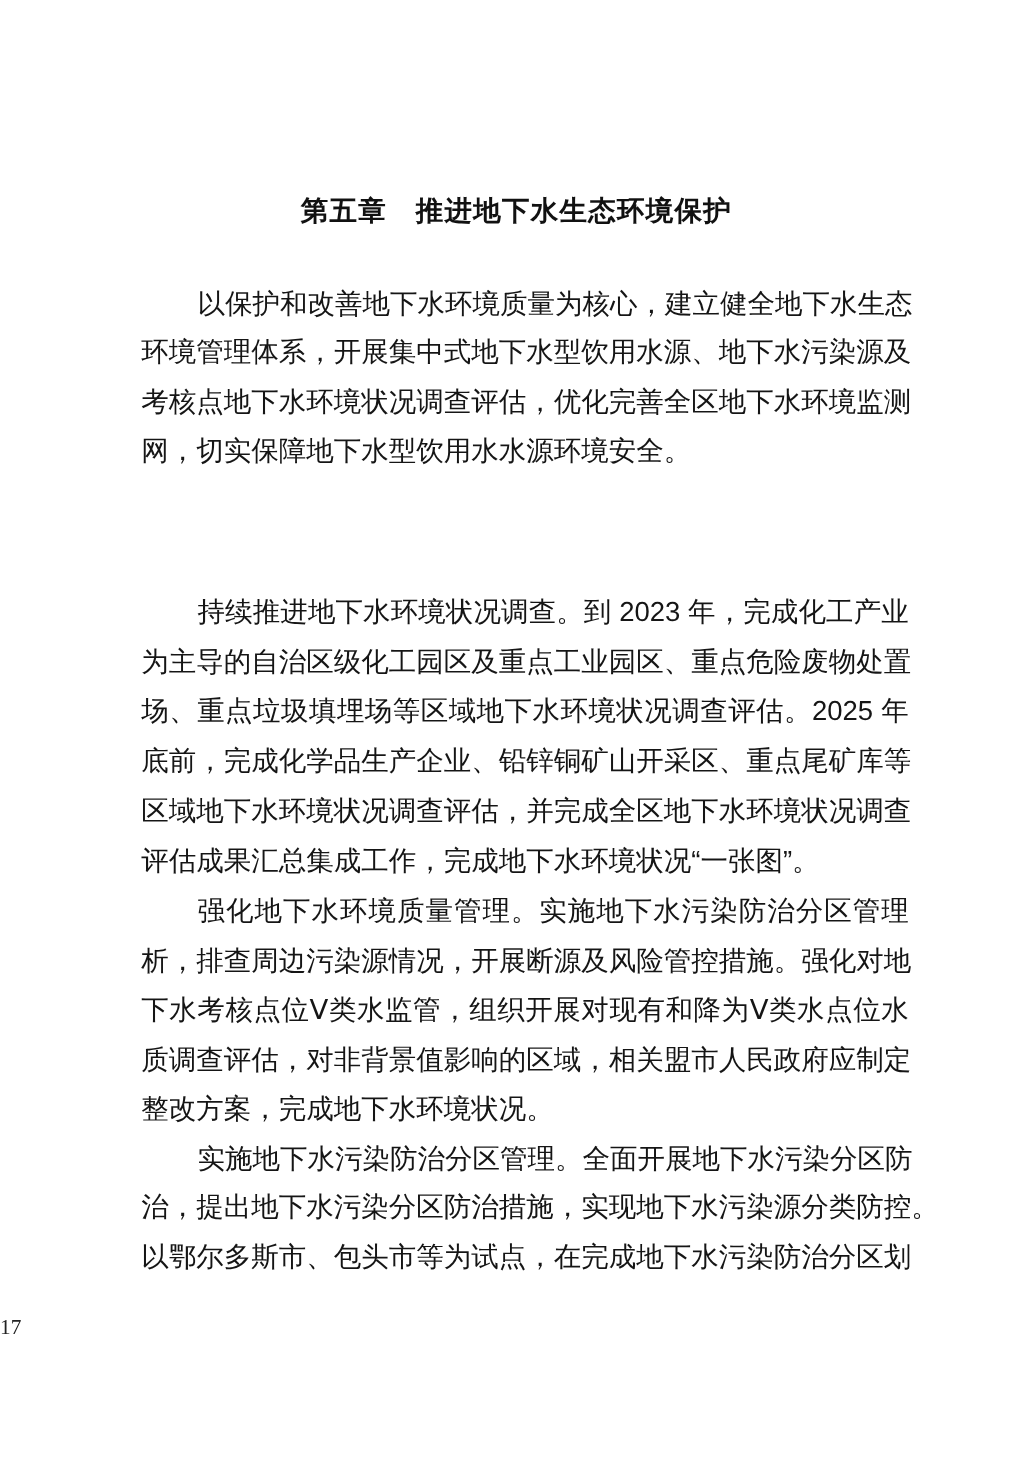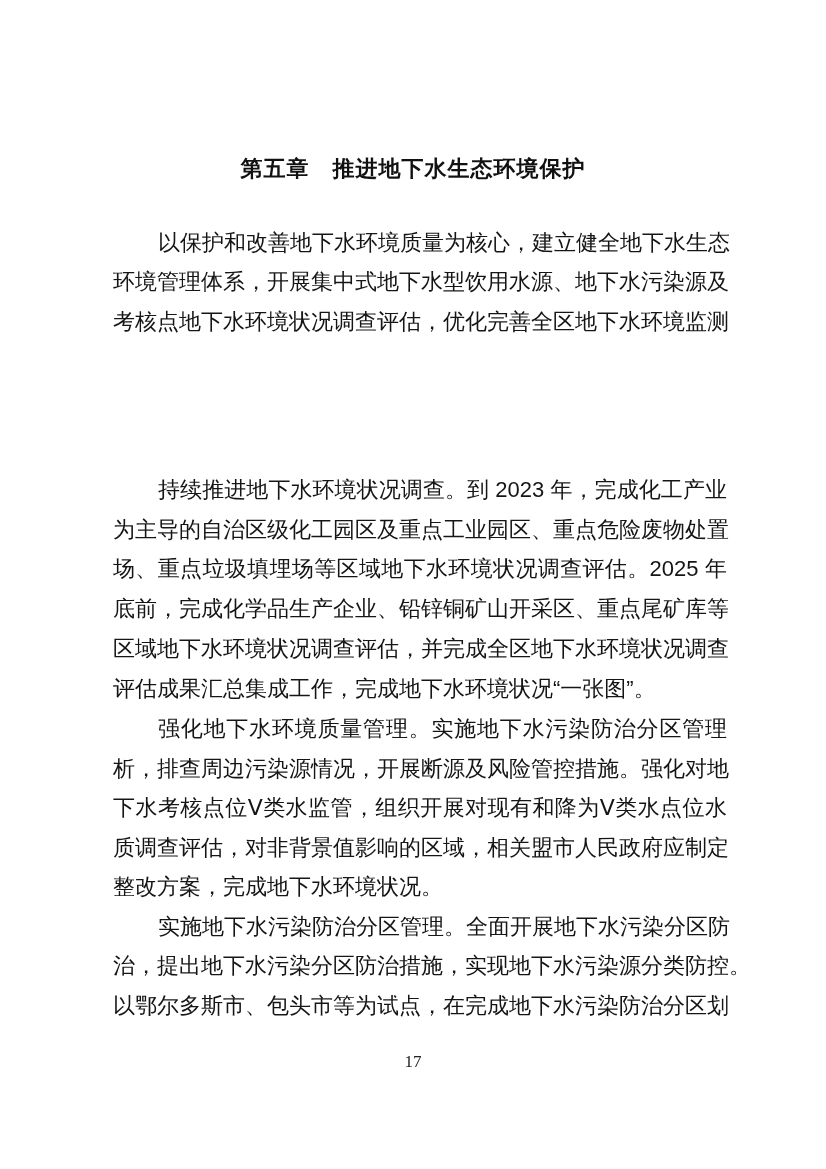--- a/index.html
+++ b/index.html
@@ -14,33 +14,34 @@
     font-family: "DejaVu Serif", serif; font-size: 22px; font-weight: bold; letter-spacing: 1px;
   }
   .line {
     position: absolute; left: 113px; width: 614px; white-space: nowrap; overflow: visible;
     font-family: Liberation Sans, sans-serif; font-size: 22px; line-height: 30px;
     text-align: justify; text-align-last: justify; color: #151515;
   }
   .line.indent { left: 158px; width: 569px; }
   .line.last { text-align: left; text-align-last: left; }
   .page-number {
-    position: absolute; left: 0; width: 826px; top: 1052px; text-align: center;
+    position: absolute; left: 0; width: 826px; top: 1052px; 
     font-family: "Liberation Serif", serif; font-size: 17px; color: #222;
   }
 </style>
 </head>
 <body>
 
 <div class="page">
   <div class="chapter-title">第五章　推进地下水生态环境保护</div>
 
   <div class="line indent" style="top:228px">以保护和改善地下水环境质量为核心，建立健全地下水生态</div>
   <div class="line" style="top:267px">环境管理体系，开展集中式地下水型饮用水源、地下水污染源及</div>
   <div class="line" style="top:307px">考核点地下水环境状况调查评估，优化完善全区地下水环境监测</div>
+  <div class="line last" style="top:346px">网，切实保障地下水型饮用水水源环境安全。</div>
 
 
   <div class="line indent" style="top:475px">持续推进地下水环境状况调查。到 2023 年，完成化工产业</div>
   <div class="line" style="top:515px">为主导的自治区级化工园区及重点工业园区、重点危险废物处置</div>
   <div class="line" style="top:554px">场、重点垃圾填埋场等区域地下水环境状况调查评估。2025 年</div>
   <div class="line" style="top:594px">底前，完成化学品生产企业、铅锌铜矿山开采区、重点尾矿库等</div>
   <div class="line" style="top:634px">区域地下水环境状况调查评估，并完成全区地下水环境状况调查</div>
   <div class="line last" style="top:674px">评估成果汇总集成工作，完成地下水环境状况“一张图”。</div>
 
   <div class="line indent" style="top:714px">强化地下水环境质量管理。实施地下水污染防治分区管理</div>

